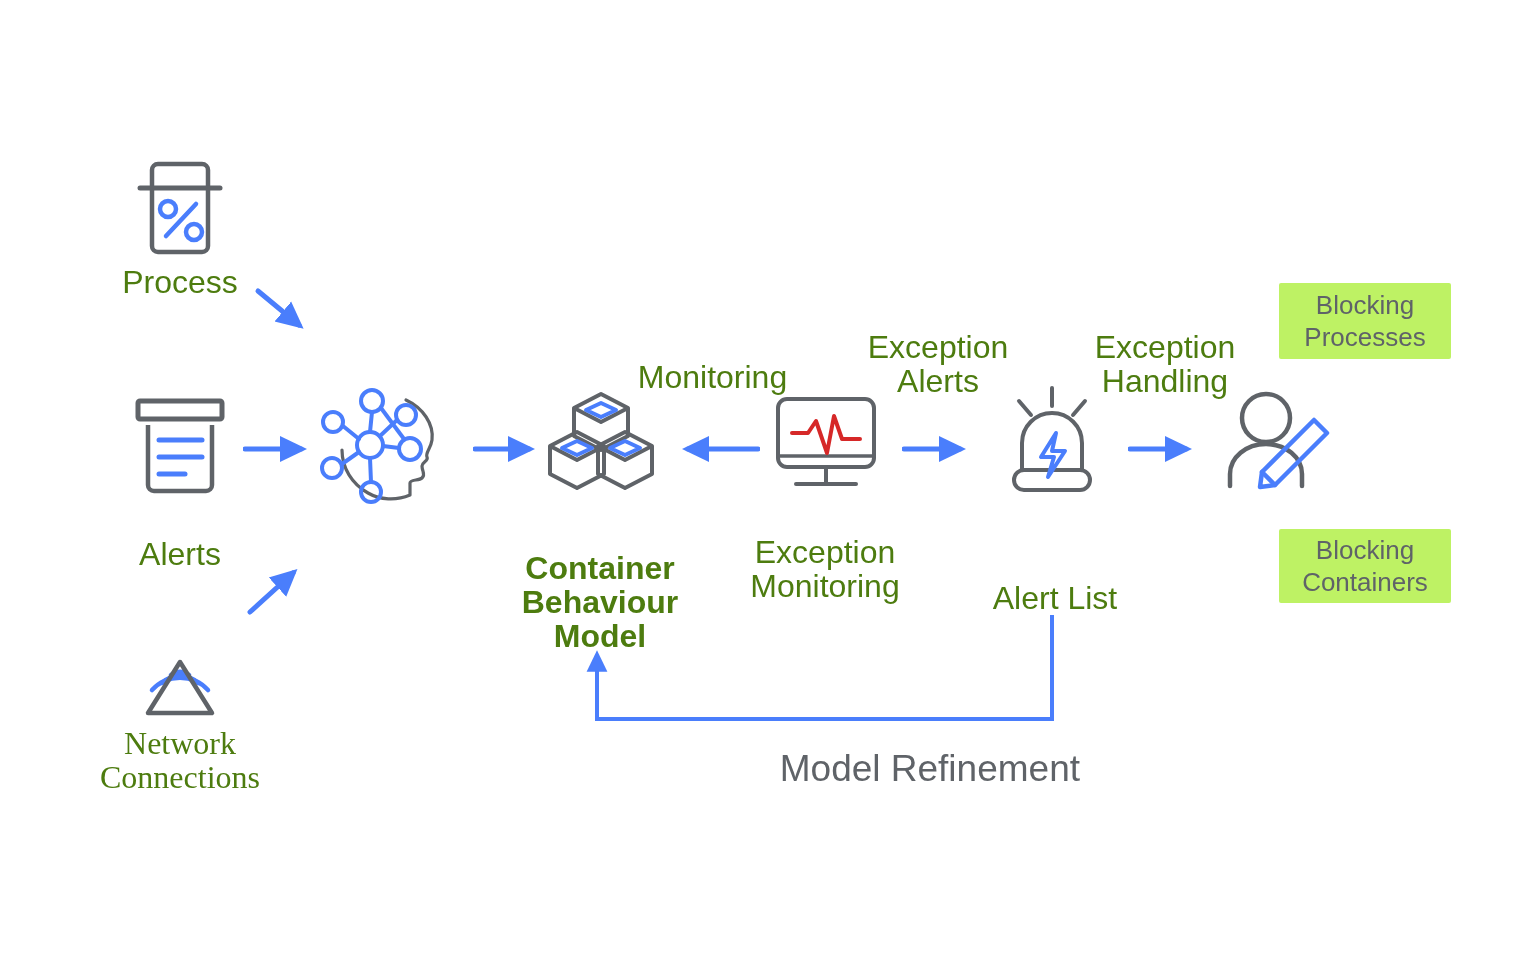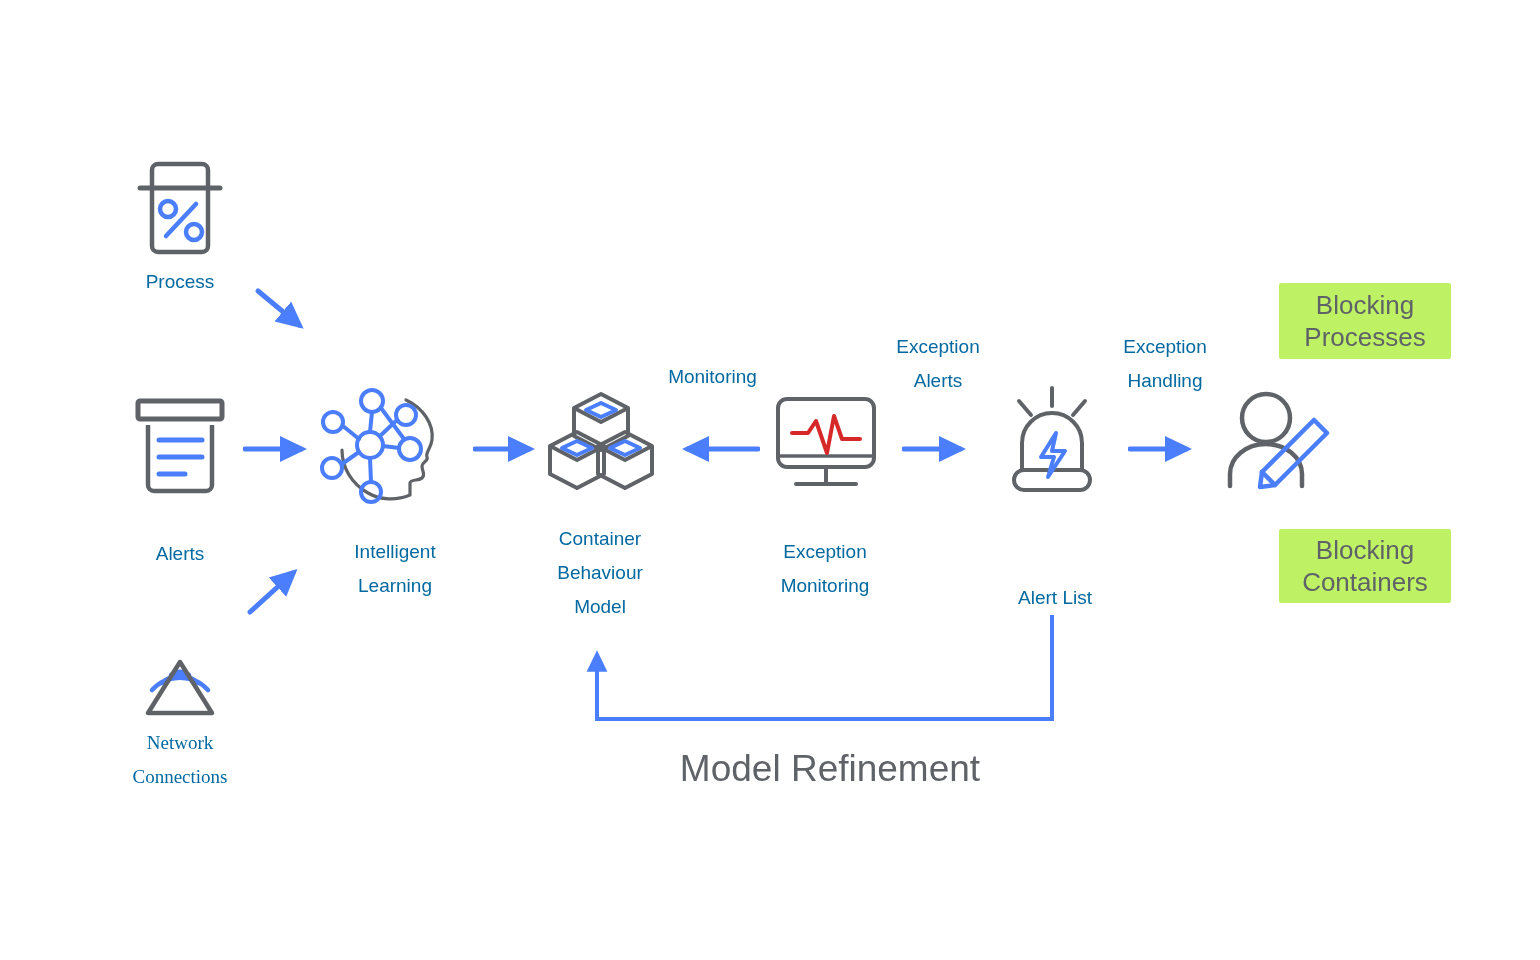--- a/index.html
+++ b/index.html
@@ -18,22 +18,22 @@
   }
   .icon-box {
     position: absolute;
     display: flex;
     align-items: center;
     justify-content: center;
   }
   .label {
     position: absolute;
     text-align: center;
-    color: #0369a1;
-    font-size: 19px;
+    color: #4d7c0f;
+    font-size: 32px;
     line-height: 34px;
     white-space: pre-line;
     font-family: "Liberation Sans", sans-serif;
   }
   .badge {
     position: absolute;
     background: #bef264;
     border-radius: 2px;
     color: #5f6368;
     font-size: 26px;
@@ -45,21 +45,21 @@
     white-space: pre-line;
     font-family: "Liberation Sans", sans-serif;
   }
   .arrow {
     position: absolute;
   }
   .big-label {
     position: absolute;
     color: #5f6368;
     font-size: 37px;
-    text-align: center;
+    text-align: right;
     font-family: "Liberation Sans", sans-serif;
   }
   .loop {
     position: absolute;
   }
 </style>
 </head>
 <body>
 
 <div id="canvas">
@@ -147,22 +147,20 @@
       <circle cx="92" cy="67" r="11" fill="none" stroke="#4a7efc" stroke-width="4"></circle>
       <line x1="54" y1="30" x2="52" y2="50" stroke="#4a7efc" stroke-width="4" stroke-linecap="round"></line>
       <line x1="25" y1="44" x2="41" y2="57" stroke="#4a7efc" stroke-width="4" stroke-linecap="round"></line>
       <line x1="24" y1="82" x2="41" y2="70" stroke="#4a7efc" stroke-width="4" stroke-linecap="round"></line>
       <line x1="53" y1="100" x2="52" y2="76" stroke="#4a7efc" stroke-width="4" stroke-linecap="round"></line>
       <line x1="79" y1="38" x2="62" y2="54" stroke="#4a7efc" stroke-width="4" stroke-linecap="round"></line>
       <line x1="81" y1="66" x2="65" y2="64" stroke="#4a7efc" stroke-width="4" stroke-linecap="round"></line>
       <line x1="63" y1="26" x2="86" y2="57" stroke="#4a7efc" stroke-width="4" stroke-linecap="round"></line>
     </svg>
   </div>
-  <div class="label" style="left:295px; top:535px; width:200px;">Intelligent
-Learning</div>
 
   <div class="arrow" style="left:473px; top:432px;">
     <svg width="76" height="34" viewBox="0 0 76 34">
       <defs>
         <marker id="ah4" markerWidth="6" markerHeight="6" refX="4.2" refY="3" orient="auto">
           <path d="M0,0.4 L5.4,3 L0,5.6 Z" fill="#4a7efc"></path>
         </marker>
       </defs>
       <line x1="2" y1="17" x2="56" y2="17" stroke="#4a7efc" stroke-width="5" marker-end="url(#ah4)" stroke-linecap="round"></line>
     </svg>
@@ -177,21 +175,21 @@
 
       <path d="M29 42 L56 56 L56 84 L29 98 L2 84 L2 56 Z" fill="none" stroke="#5f6368" stroke-width="4" stroke-linejoin="round"></path>
       <path d="M2 56 L29 70 L56 56" fill="none" stroke="#5f6368" stroke-width="4" stroke-linejoin="round"></path>
       <path d="M29 51 L44 58 L29 65 L14 58 Z" fill="none" stroke="#4a7efc" stroke-width="4" stroke-linejoin="round"></path>
 
       <path d="M77 42 L104 56 L104 84 L77 98 L50 84 L50 56 Z" fill="none" stroke="#5f6368" stroke-width="4" stroke-linejoin="round"></path>
       <path d="M50 56 L77 70 L104 56" fill="none" stroke="#5f6368" stroke-width="4" stroke-linejoin="round"></path>
       <path d="M77 51 L92 58 L77 65 L62 58 Z" fill="none" stroke="#4a7efc" stroke-width="4" stroke-linejoin="round"></path>
     </svg>
   </div>
-  <div class="label" style="left:500px; top:522px; width:200px;">Container
+  <div class="label" style="left:500px; top:551px; width:200px;font-weight:bold;">Container
 Behaviour
 Model</div>
 
   <div class="arrow" style="left:674px; top:432px;">
     <svg width="86" height="34" viewBox="0 0 86 34">
       <defs>
         <marker id="ah5" markerWidth="6" markerHeight="6" refX="4.2" refY="3" orient="auto">
           <path d="M0,0.4 L5.4,3 L0,5.6 Z" fill="#4a7efc"></path>
         </marker>
       </defs>

